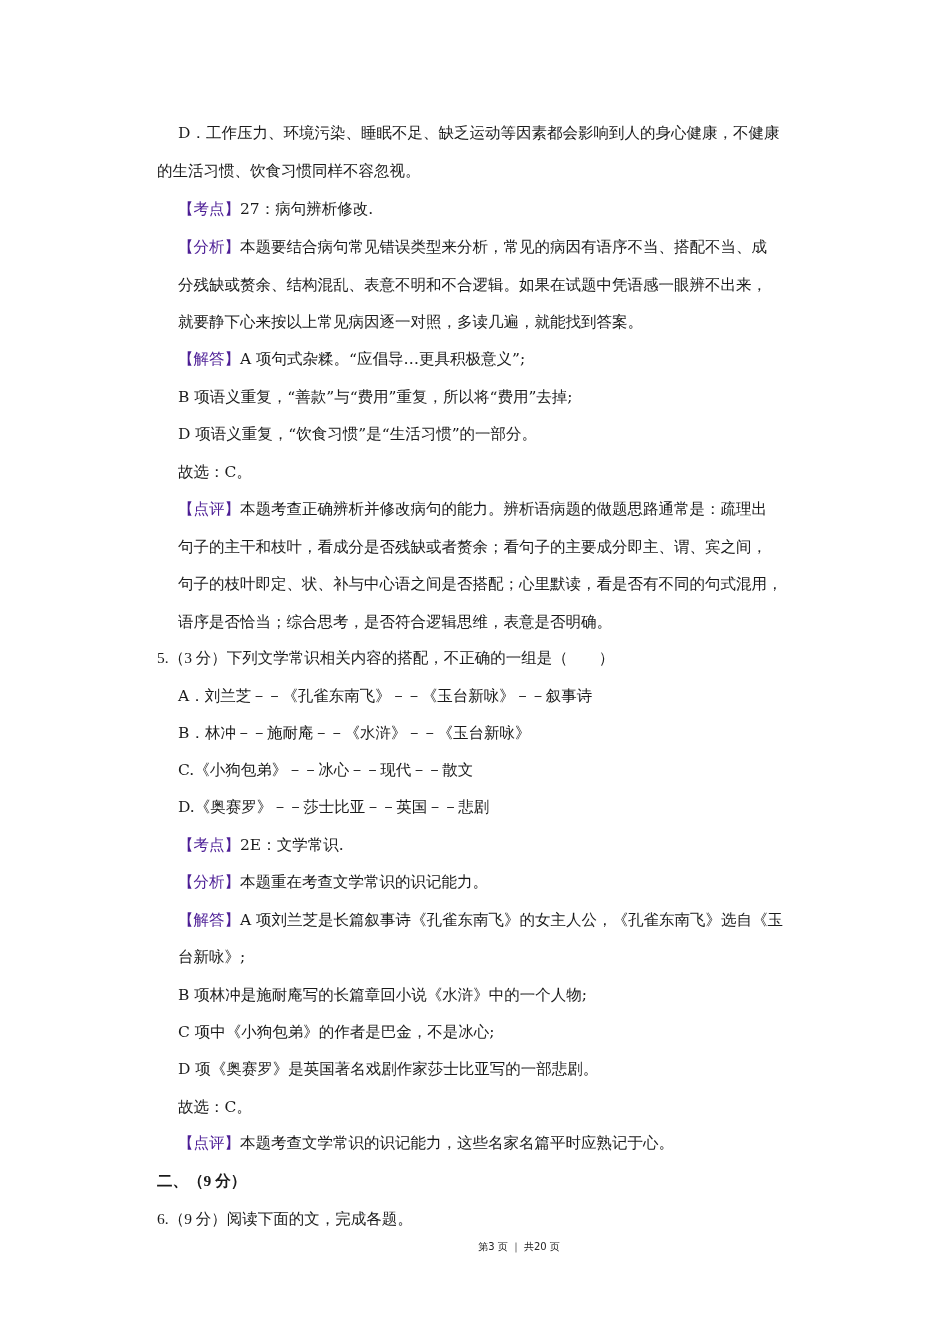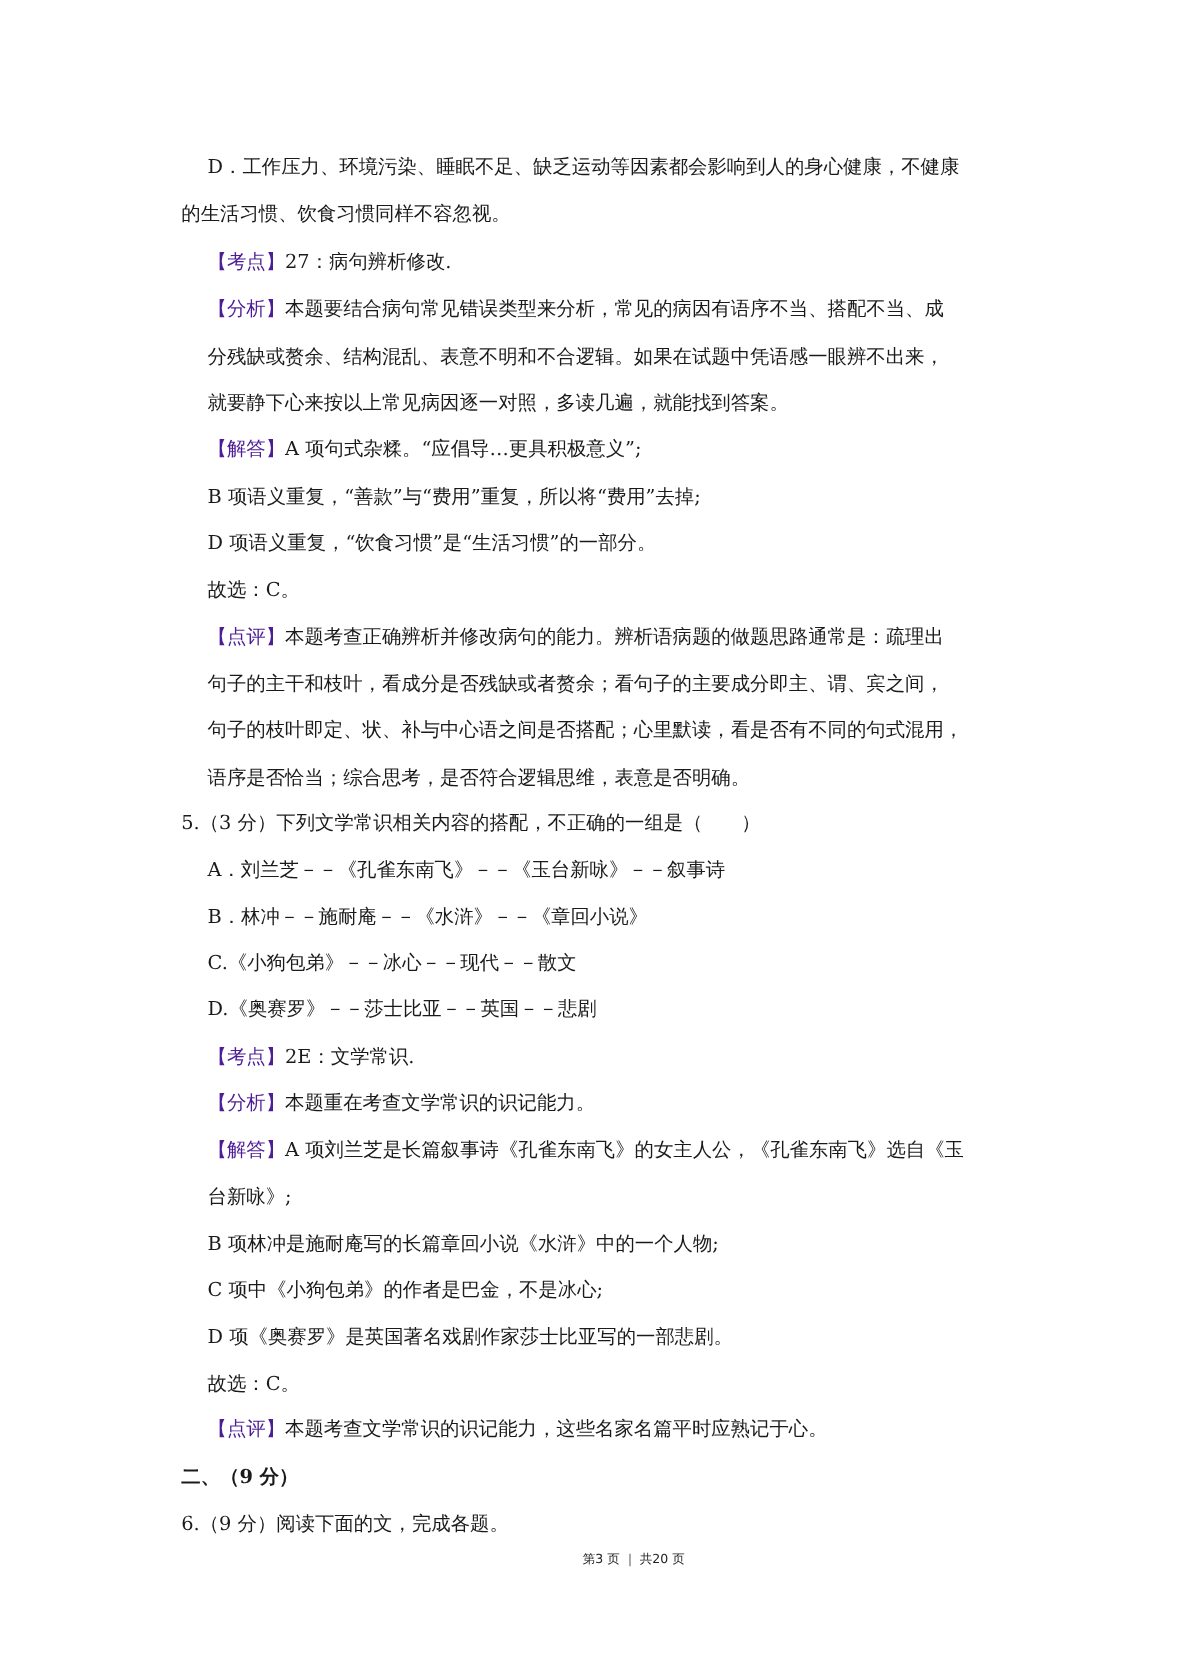--- a/index.html
+++ b/index.html
@@ -1,21 +1,21 @@
 <!DOCTYPE html>
 <html><head>
 <meta charset="utf-8">
 <style>
   html, body { margin: 0; padding: 0; background: #ffffff; }
   body { width: 950px; height: 1344px; position: relative; overflow: hidden;
          font-family: "DejaVu Serif", "Liberation Serif", serif; color: #1a1a1a; }
-  .page { position: absolute; left: 0; top: 0; width: 778px; height: 1344px; }
+  .page { position: absolute; left: 12px; top: 0; width: 778px; height: 1344px; }
   .line { position: absolute; font-size: 15.5px; line-height: 20px; white-space: nowrap; }
   .ind { left: 166px; }
-  .ind2 { left: 145px; }
+  .ind2 { left: 145px; font-family: Liberation Serif, serif; }
   .tag { color: #4c1d95; }
   .bold { font-weight: bold; }
   .footer { position: absolute; top: 1240px; left: 0; width: 950px; text-align: center;
             font-family: "DejaVu Sans", "Liberation Sans", sans-serif; font-size: 10px; color: #222; padding-left: 32px; }
 </style>
 </head>
 <body>
 
 <div class="page">
 
@@ -41,21 +41,21 @@
 
   <div class="line ind" style="top:499px">
     <span class="tag">【点评】</span><span>本题考查正确辨析并修改病句的能力。辨析语病题的做题思路通常是：疏理出</span>
   </div>
   <div class="line ind" style="top:537px">句子的主干和枝叶，看成分是否残缺或者赘余；看句子的主要成分即主、谓、宾之间，</div>
   <div class="line ind" style="top:574px">句子的枝叶即定、状、补与中心语之间是否搭配；心里默读，看是否有不同的句式混用，</div>
   <div class="line ind" style="top:612px">语序是否恰当；综合思考，是否符合逻辑思维，表意是否明确。</div>
 
   <div class="line ind2" style="top:648px">5.（3 分）下列文学常识相关内容的搭配，不正确的一组是（　　）</div>
   <div class="line ind" style="top:686px">A．刘兰芝－－《孔雀东南飞》－－《玉台新咏》－－叙事诗</div>
-  <div class="line ind" style="top:723px">B．林冲－－施耐庵－－《水浒》－－《章回小说》</div>
+  <div class="line ind" style="top:723px">B．林冲－－施耐庵－－《水浒》－－《玉台新咏》</div>
   <div class="line ind" style="top:760px">C.《小狗包弟》－－冰心－－现代－－散文</div>
   <div class="line ind" style="top:797px">D.《奥赛罗》－－莎士比亚－－英国－－悲剧</div>
 
   <div class="line ind" style="top:835px">
     <span class="tag">【考点】</span><span>2E：文学常识.</span>
   </div>
   <div class="line ind" style="top:872px">
     <span class="tag">【分析】</span><span>本题重在考查文学常识的识记能力。</span>
   </div>
   <div class="line ind" style="top:910px">

